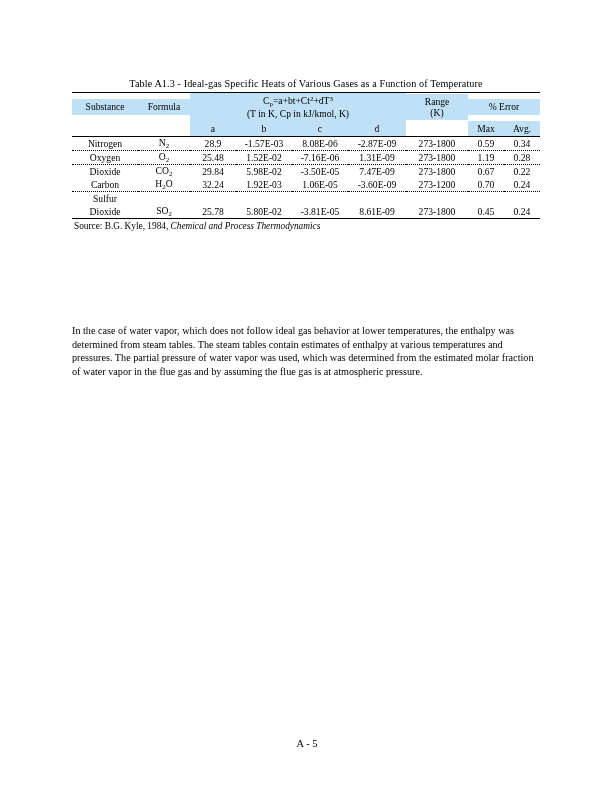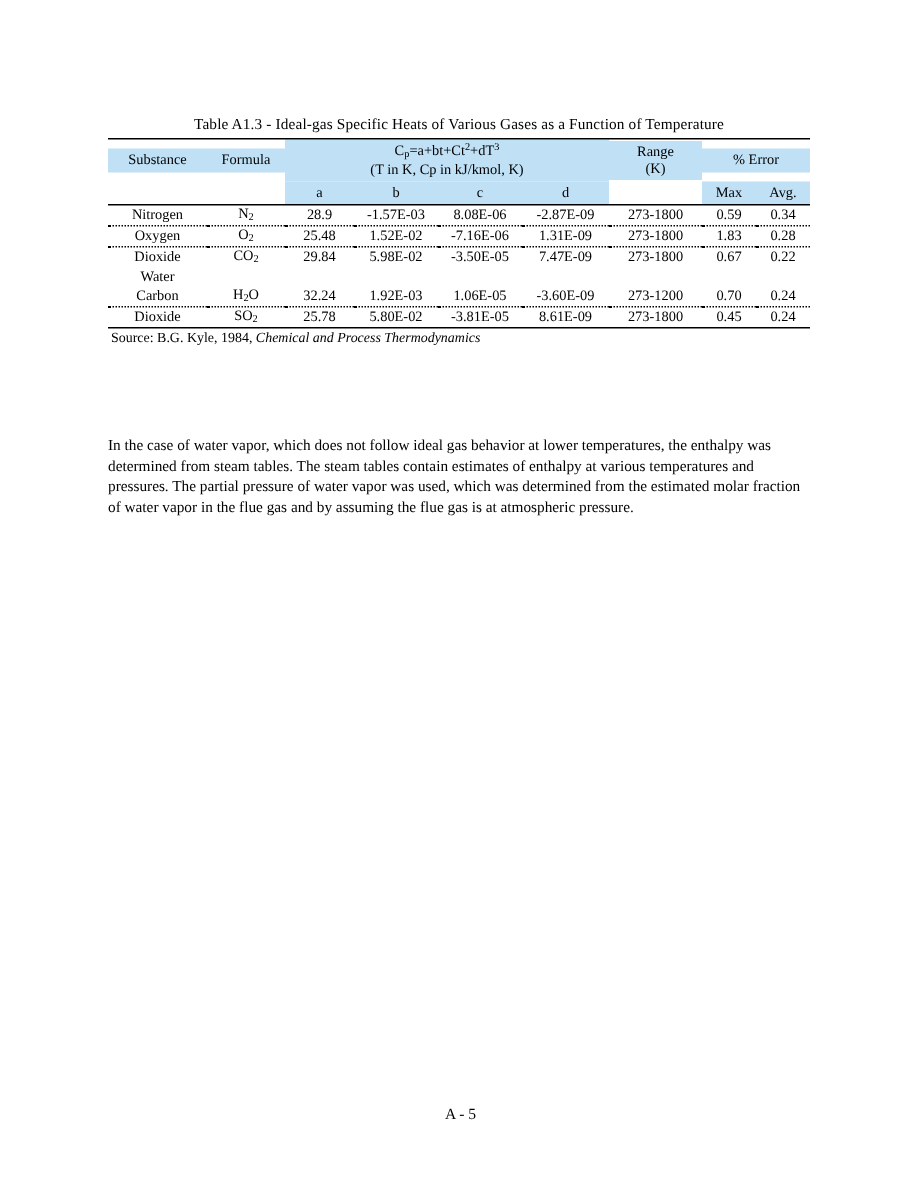--- a/index.html
+++ b/index.html
@@ -113,21 +113,21 @@
     margin-top: 2px;
     text-align: left;
     padding-left: 2px;
   }
   .source i { font-style: italic; }
 
   
   .body-para {
     position: absolute;
     left: 72px;
-    top: 291px;
+    top: 324px;
     width: 468px;
     font-size: 10.2px;
     line-height: 1.33;
     text-align: left;
   }
 
   
   .footer {
     position: absolute;
     left: 1px;
@@ -237,64 +237,64 @@
           <span class="cellname">Oxygen</span>
         </td>
         <td>
           <span class="cellname"><span>O</span><sub>2</sub></span>
         </td>
         <td>25.48</td>
         <td>1.52E-02</td>
         <td>-7.16E-06</td>
         <td>1.31E-09</td>
         <td>273-1800</td>
-        <td>1.83</td>
+        <td>1.19</td>
         <td>0.28</td>
       </tr>
 
       <tr class="drow no-dots">
         <td>Dioxide</td>
         <td>
           <span class="cellname"><span>CO</span><sub>2</sub></span>
         </td>
         <td>29.84</td>
         <td>5.98E-02</td>
         <td>-3.50E-05</td>
         <td>7.47E-09</td>
         <td>273-1800</td>
         <td>0.67</td>
         <td>0.22</td>
       </tr>
 
-      <tr class="drow no-dots">
-        <td>Water</td>
-        <td></td>
-        <td></td>
-        <td></td>
-        <td></td>
-        <td></td>
-        <td></td>
-        <td></td>
-        <td></td>
-      </tr>
       <tr class="drow">
         <td>Carbon</td>
         <td>
           <span class="cellname"><span>H</span><sub>2</sub><span>O</span></span>
         </td>
         <td>32.24</td>
         <td>1.92E-03</td>
         <td>1.06E-05</td>
         <td>-3.60E-09</td>
         <td>273-1200</td>
         <td>0.70</td>
         <td>0.24</td>
       </tr>
 
       <tr class="drow no-dots">
+        <td>Sulfur</td>
+        <td></td>
+        <td></td>
+        <td></td>
+        <td></td>
+        <td></td>
+        <td></td>
+        <td></td>
+        <td></td>
+      </tr>
+      <tr class="drow no-dots">
         <td>Dioxide</td>
         <td>
           <span class="cellname"><span>SO</span><sub>2</sub></span>
         </td>
         <td>25.78</td>
         <td>5.80E-02</td>
         <td>-3.81E-05</td>
         <td>8.61E-09</td>
         <td>273-1800</td>
         <td>0.45</td>

